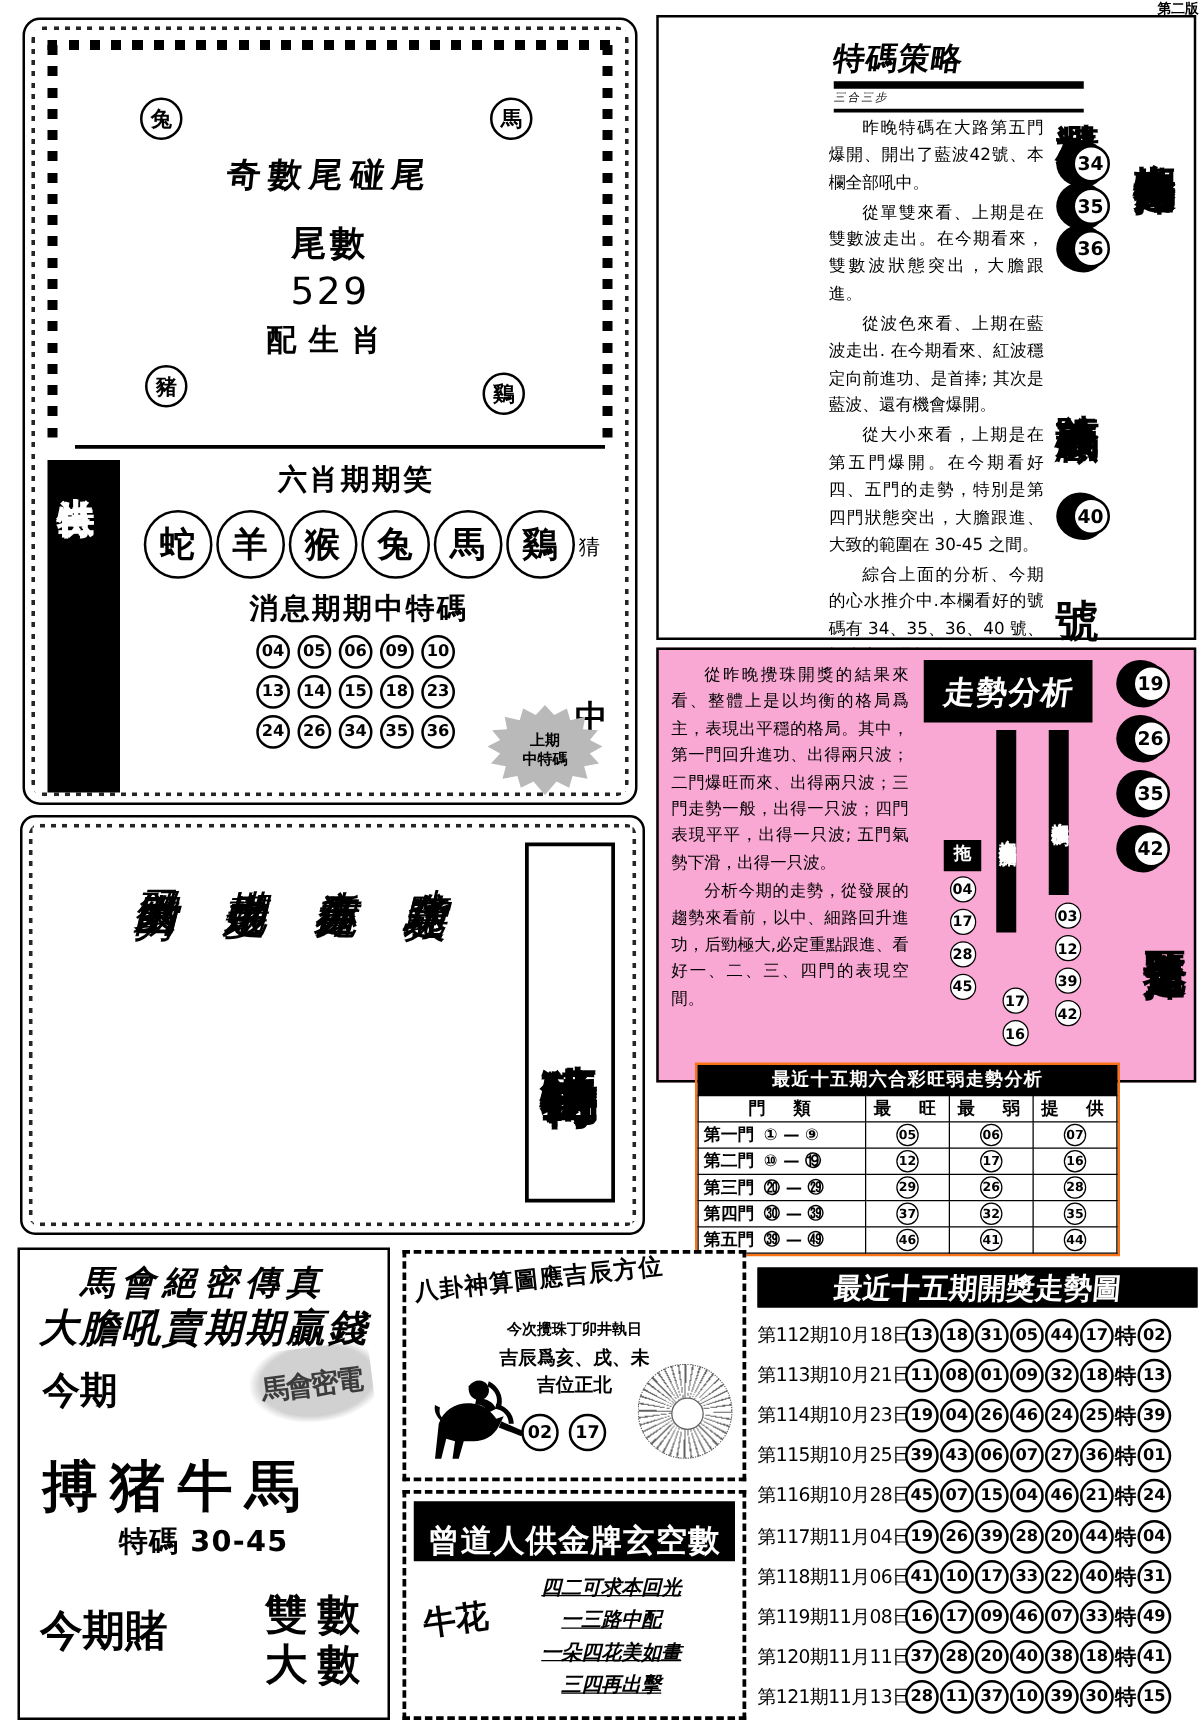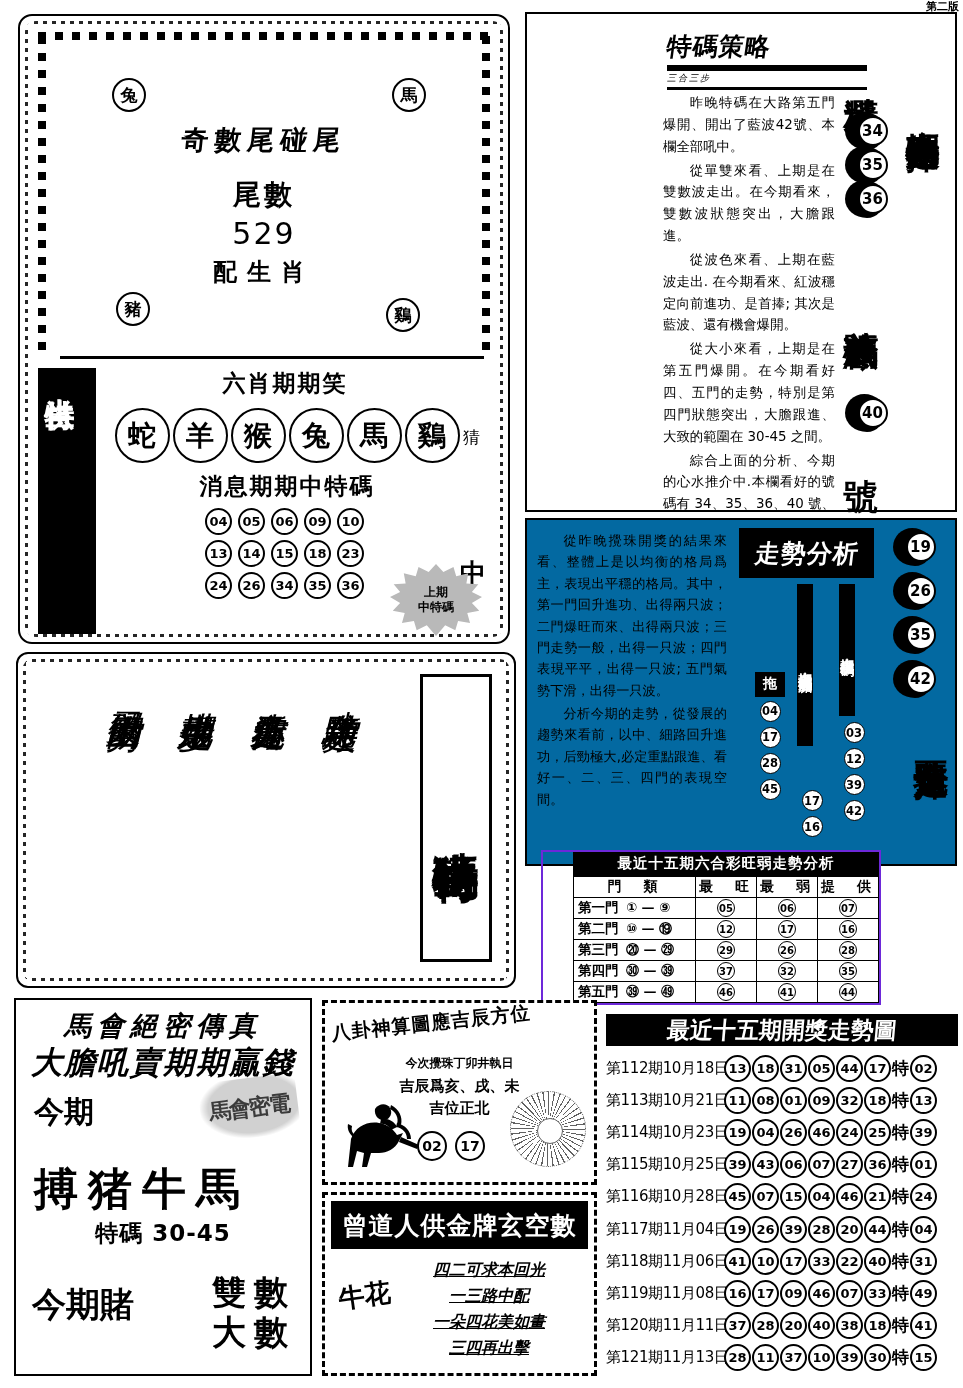--- a/index.html
+++ b/index.html
@@ -168,21 +168,21 @@
     font-family:"DejaVu Sans","Liberation Sans",sans-serif; }
   #tr-body p { margin:0 0 2px 0; text-indent:2em; }
   #tr-col-a { position:absolute; left:316px; top:16px; width:56px; }
   #tr-col-a .chars { font-size:35px; font-weight:bold; line-height:1.02;
     font-family:"DejaVu Serif","Liberation Serif",serif; text-align:center;}
   #tr-col-b { position:absolute; left:378px; top:90px; width:52px; }
   #tr-col-b .chars { font-size:34px; font-weight:bold; line-height:1.04;
     font-family:"DejaVu Serif","Liberation Serif",serif; text-align:center;}
 
   
-  #trend-panel { left:525px; top:518px; width:432px; height:348px; border:2.5px solid #000; background:#0369a1;}
+  #trend-panel { left:525px; top:518px; width:432px; height:348px; border:2.5px solid #000; background:#f9a8d4;}
   #trend-text { position:absolute; left:10px; top:10px; width:190px;
     font-size:13.2px; line-height:1.62; text-align:justify; }
   #trend-text p { margin:0 0 2px 0; text-indent:2em; }
   #trend-head {
     position:absolute; left:212px; top:8px; width:135px; height:50px; background:#000;
     display:flex;align-items:center;justify-content:center;
   }
   #trend-head span{ color:#fff; font-size:25px; font-weight:bold; letter-spacing:1px;
     font-family:"DejaVu Serif","Liberation Serif",serif; transform:skewX(-7deg);}
   .tcol { position:absolute; width:30px; }
@@ -190,22 +190,22 @@
     text-align:center; padding:4px 0 5px; line-height:1.12;
     font-family:"DejaVu Serif","Liberation Serif",serif;}
   .tcol .nums { margin-top:4px; display:flex; flex-direction:column; align-items:center; gap:5px; }
   #trend-balls { position:absolute; right:4px; top:6px; width:58px; }
   #trend-balls .blob{ margin-bottom:2px; }
   #trend-vert { position:absolute; right:6px; top:212px; width:50px;
     font-size:35px; font-weight:bold; line-height:1.02; text-align:center;
     font-family:"DejaVu Serif","Liberation Serif",serif; }
 
   
-  #trend-table { position:absolute; left:14px; top:330px; width:340px;
-    border:2px solid #6d28d9;padding-left:30px; }
+  #trend-table { position:absolute; left:29px; top:330px; width:340px;
+    border:2px solid #f97316; }
   #trend-table .cap { background:#000; color:#fff; text-align:center;
     font-size:14.5px; font-weight:bold; padding:2px 0 3px; letter-spacing:1px; }
   #trend-table table { border-collapse:collapse; width:100%; }
   #trend-table td, #trend-table th { border:1px solid #000; font-size:13px;
     text-align:center; padding:1px 2px; height:21px; font-weight:bold; }
   #trend-table th { font-size:14px; letter-spacing:4px; }
   #trend-table td.mcell { text-align:left; padding-left:4px; white-space:nowrap; }
   #trend-table td.mcell .mn { font-weight:bold; font-size:13.5px; margin-right:3px;}
 
   
@@ -251,21 +251,21 @@
     border-radius:50%; border:1px dotted #000;
     background: repeating-conic-gradient(#000 0 2deg, #fff 2deg 9deg);
     opacity:.62; }
   #compass::after{content:"";position:absolute;left:26px;top:26px;width:24px;height:24px;
     border-radius:50%;background:#fff;border:1px solid #000;}
 
   
   #xk-box { left:322px; top:1192px; width:275px; height:184px;
     border:3px dashed #000; background:#fff; }
   #xk-head { position:absolute; left:6px; top:6px; right:6px; height:48px; background:#000;
-    display:flex;align-items:center;justify-content:center;}
+    display:flex;align-items:flex-end;justify-content:center;}
   #xk-head span { color:#fff; font-size:25px; font-weight:bold; letter-spacing:1px;
     font-family:"DejaVu Serif","Liberation Serif",serif; }
   #xk-lines { position:absolute; right:10px; top:62px; width:190px; text-align:center;
     font-size:16px; line-height:1.62; font-style:italic; font-weight:bold;
     font-family:"DejaVu Serif","Liberation Serif",serif;text-decoration:underline;}
   #xk-scribble { position:absolute; left:16px; top:82px; width:70px; height:70px;
     font-size:26px; font-weight:bold; transform:rotate(-8deg);
     font-family:"DejaVu Serif","Liberation Serif",serif;}
 
   

